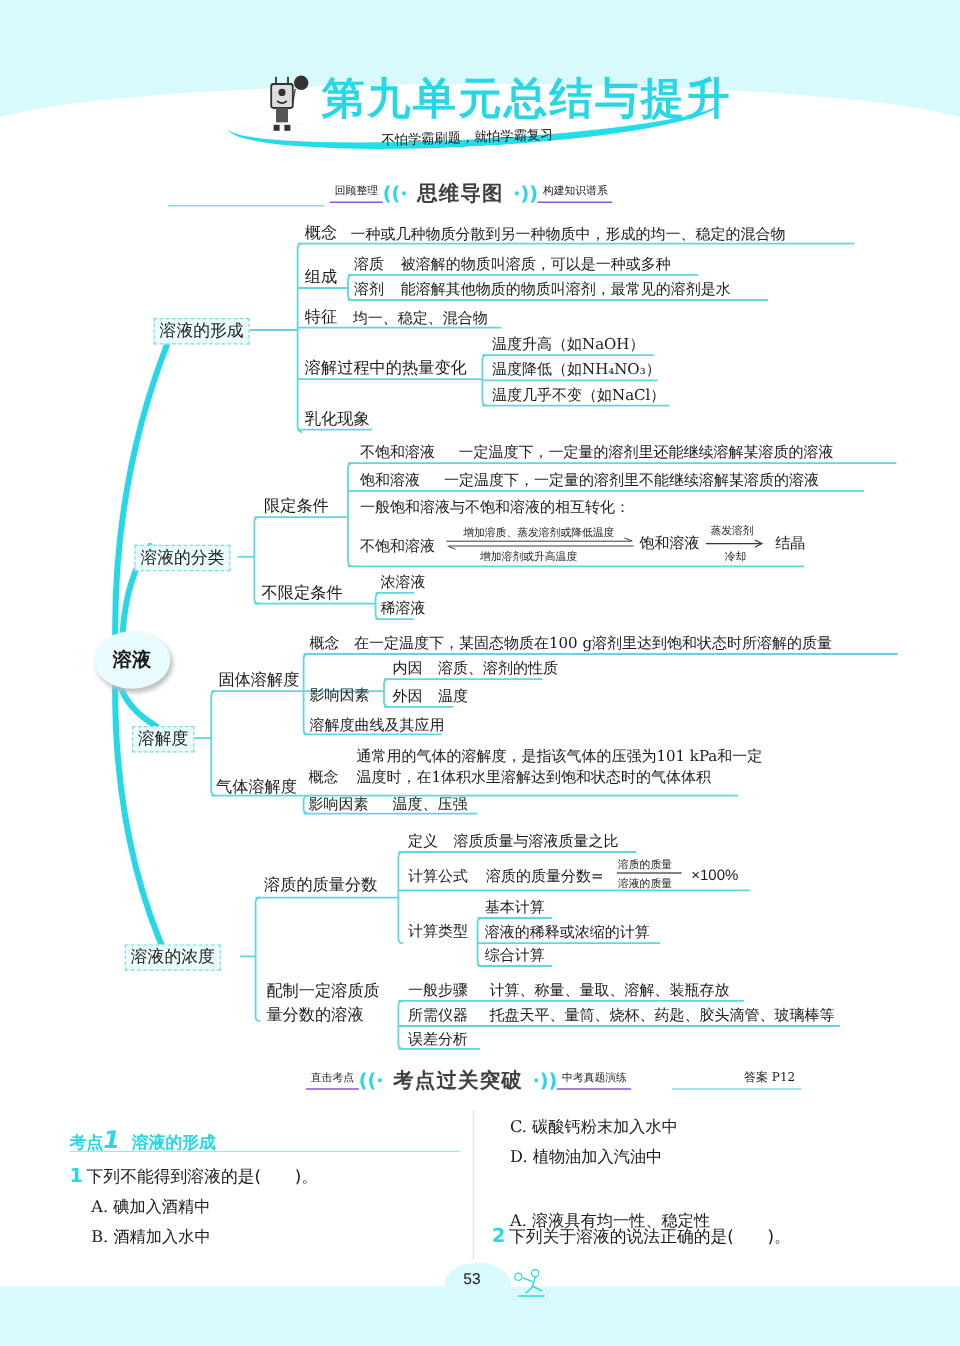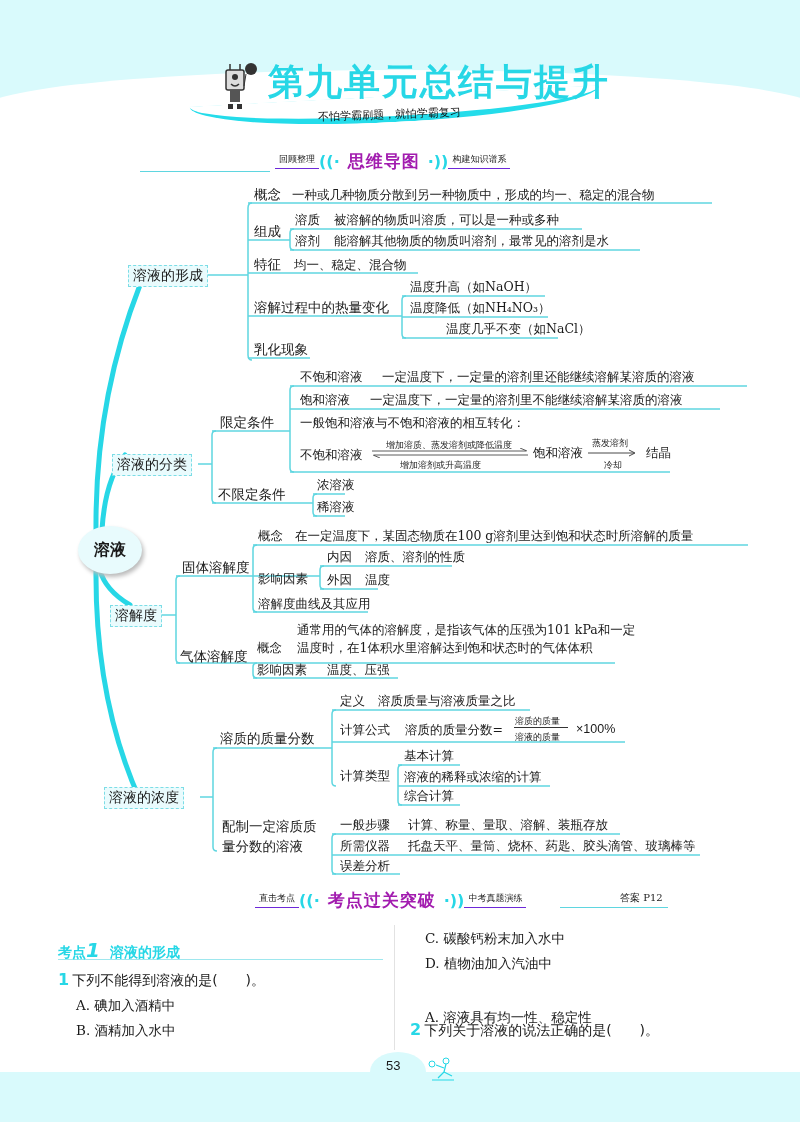--- a/index.html
+++ b/index.html
@@ -13,21 +13,21 @@
   
   .hdr-bg { left:0; top:0; width:800px; height:110px; background:#d9fafc; }
   .hdr-wave { left:-20px; top:70px; width:840px; height:80px; background:#fff; border-radius:50% 50% 0 0 / 40px 40px 0 0; }
   .hdr-swoosh { left:190px; top:96px; width:410px; height:26px; border-bottom:6px solid #24dcea; border-radius:0 0 50% 50% / 0 0 26px 26px; transform: rotate(-3deg); }
   .title { left:268px; top:58px; font-size:36px; font-weight:bold; color:#27d7e6; letter-spacing:2px; font-family:"DejaVu Sans", sans-serif; }
   .subtitle { left:318px; top:107px; font-size:11px; color:#111; transform: rotate(-2deg); font-family:"DejaVu Sans", sans-serif; }
   .robot { left:222px; top:60px; width:36px; height:52px; }
   
   .banner { height:22px; display:flex; align-items:center; font-family:"DejaVu Sans", sans-serif; }
   .banner .small { font-size:9px; color:#222; border-bottom:1px solid #6d28d9; padding:0 4px 2px 4px; }
-  .banner .main { font-size:17px; font-weight:bold; color:#a21caf; margin:0 8px; letter-spacing:1px; }
+  .banner .main { font-size:17px; font-weight:bold; color:#404040; margin:0 8px; letter-spacing:1px; }
   .banner .wave { color:#27d7e6; font-weight:bold; font-size:16px; }
   
   .t { position:absolute; font-size:12.5px; white-space:nowrap; line-height:16px; }
   .ts { font-size:9px; }
   .tm { font-size:13.5px; font-family:"DejaVu Sans", sans-serif; }
   .l1 { position:absolute; font-size:14px; font-family:"DejaVu Sans", sans-serif; border:1.5px dashed #7cdde6; background:#e9fbfd; padding:1px 4px; white-space:nowrap; font-weight:500; }
   .root { position:absolute; left:78px; top:526px; width:64px; height:48px; border-radius:50%; background:#e8fbfd; box-shadow:2px 3px 4px #bbb; display:flex; align-items:center; justify-content:center; font-size:16px; font-weight:bold; font-family:"DejaVu Sans", sans-serif; }
   svg.lines { position:absolute; left:0; top:0; }
   
   .kp { left:58px; top:938px; width:325px; height:22px; border-bottom:1px solid #9ee7ee; font-family:"DejaVu Sans", sans-serif; font-weight:bold; color:#27d7e6; font-size:14px; }
@@ -146,21 +146,21 @@
 <span class="t tm" style="left:254px; top:223px;">组成</span>
 <span class="t" style="left:295px; top:212px;">溶质</span>
 <span class="t" style="left:334px; top:212px;">被溶解的物质叫溶质，可以是一种或多种</span>
 <span class="t" style="left:295px; top:233px;">溶剂</span>
 <span class="t" style="left:334px; top:233px;">能溶解其他物质的物质叫溶剂，最常见的溶剂是水</span>
 <span class="t tm" style="left:254px; top:256px;">特征</span>
 <span class="t" style="left:294px; top:257px;">均一、稳定、混合物</span>
 <span class="t tm" style="left:254px; top:299px;">溶解过程中的热量变化</span>
 <span class="t" style="left:410px; top:279px;">温度升高（如NaOH）</span>
 <span class="t" style="left:410px; top:300px;">温度降低（如NH₄NO₃）</span>
-<span class="t" style="left:410px; top:321px;margin-left:36px;">温度几乎不变（如NaCl）</span>
+<span class="t" style="left:410px; top:321px;">温度几乎不变（如NaCl）</span>
 <span class="t tm" style="left:254px; top:341px;">乳化现象</span>
 
 <div class="l1" style="left:112px; top:454px;">溶液的分类</div>
 <span class="t tm" style="left:220px; top:414px;">限定条件</span>
 <span class="t" style="left:300px; top:369px;">不饱和溶液</span>
 <span class="t" style="left:382px; top:369px;">一定温度下，一定量的溶剂里还能继续溶解某溶质的溶液</span>
 <span class="t" style="left:300px; top:392px;">饱和溶液</span>
 <span class="t" style="left:370px; top:392px;">一定温度下，一定量的溶剂里不能继续溶解某溶质的溶液</span>
 <span class="t" style="left:300px; top:415px;">一般饱和溶液与不饱和溶液的相互转化：</span>
 <span class="t" style="left:300px; top:447px;">不饱和溶液</span>

